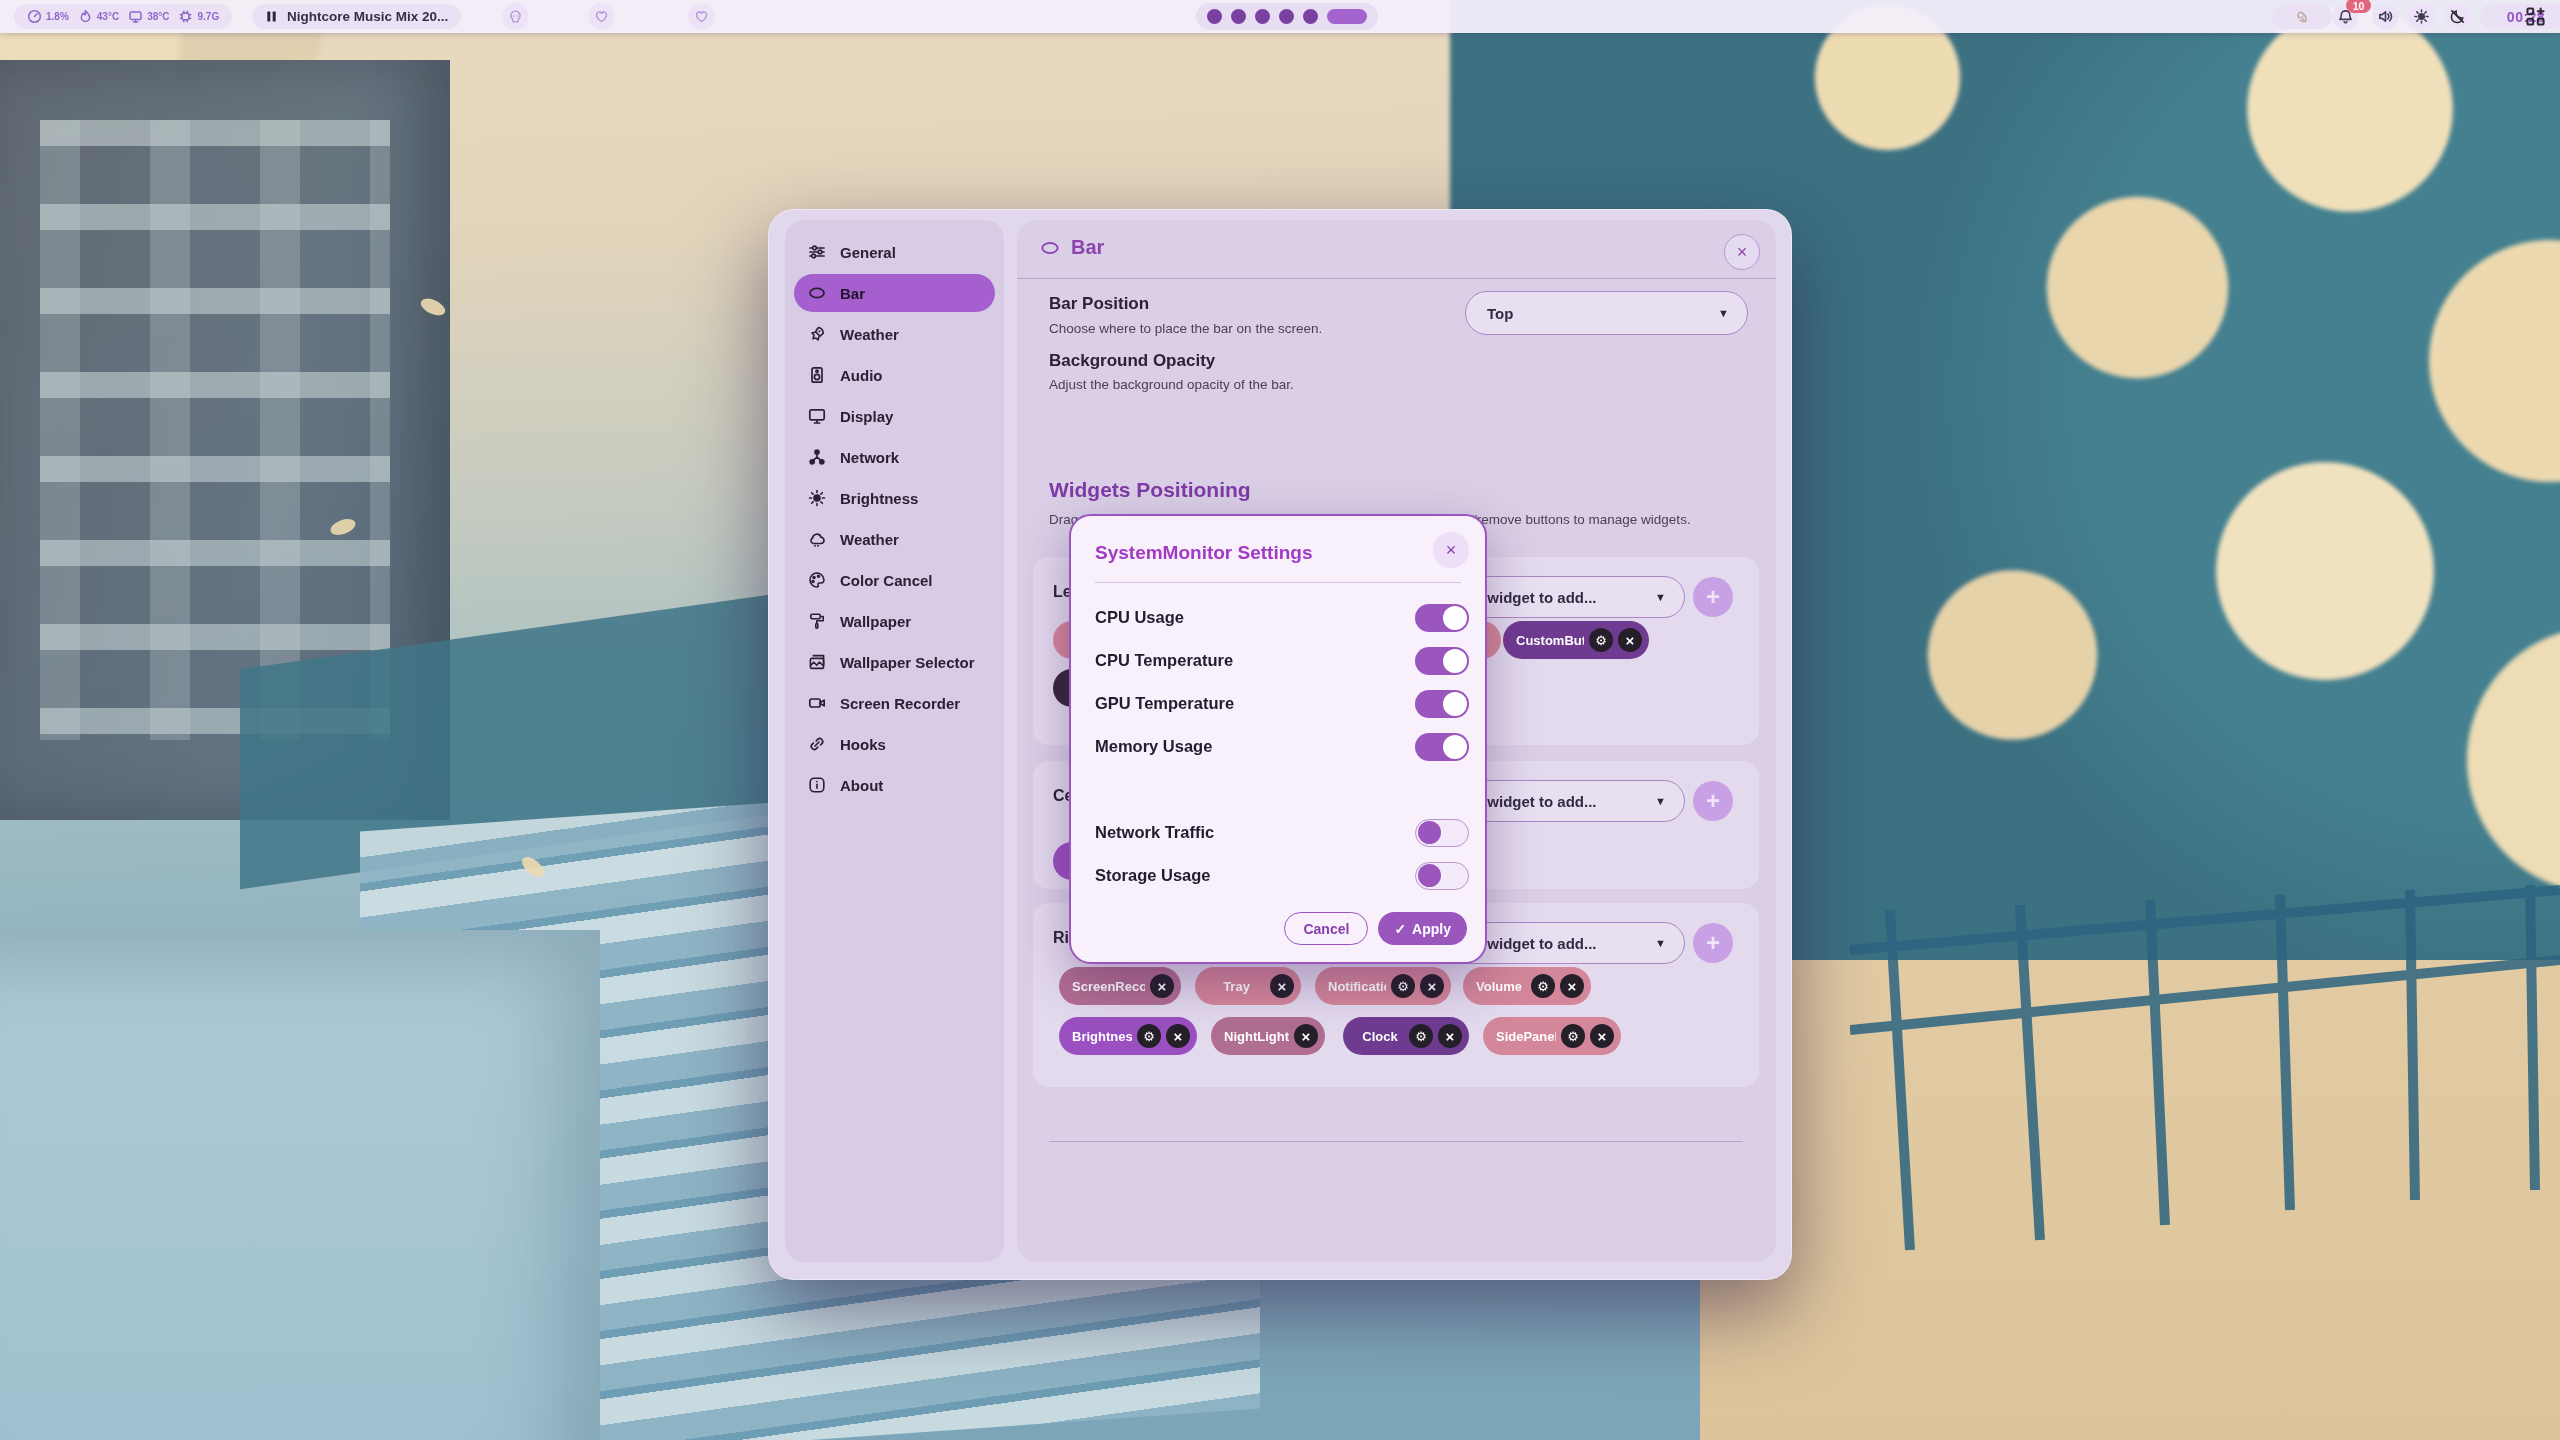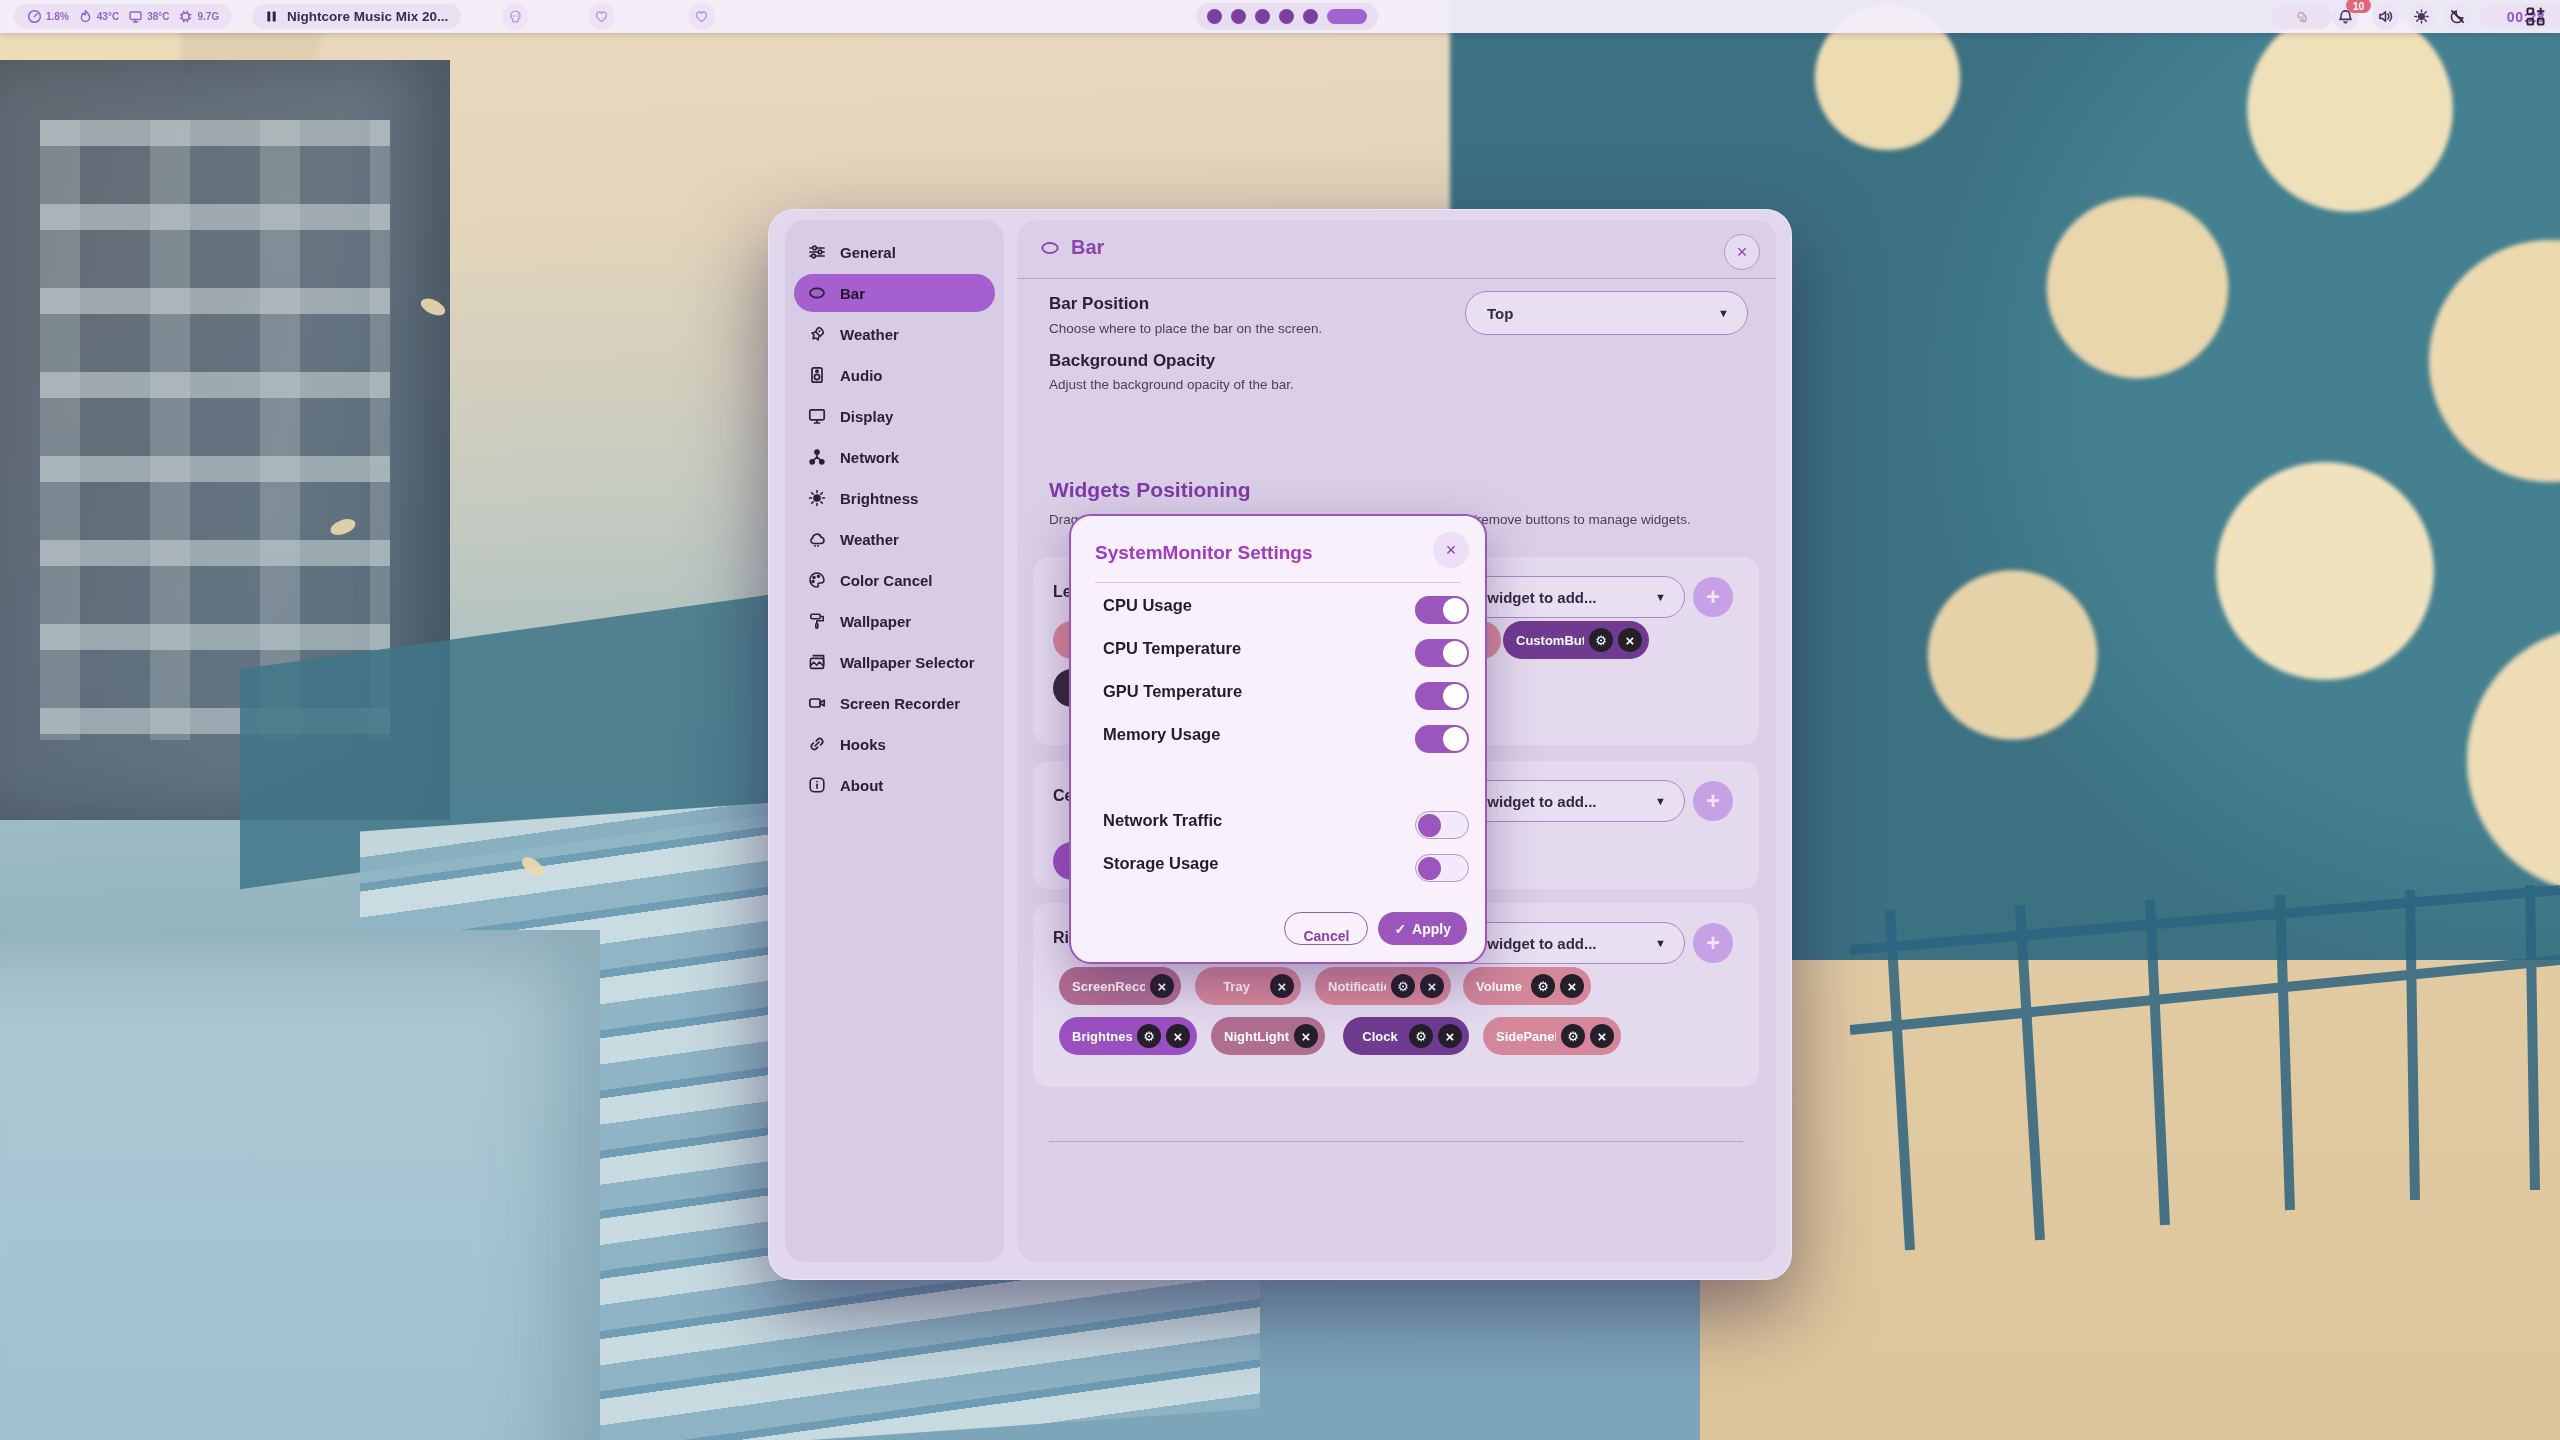--- a/index.html
+++ b/index.html
@@ -104,30 +104,30 @@
   .chip.dark{background:#6f3b91;}
   .chip.deep{background:#332838;}
 
   
   #modal{position:absolute;left:1069px;top:514px;width:418px;height:450px;border-radius:22px;background:#f8f0fb;
     border:2px solid #9a55c0;box-sizing:border-box;box-shadow:0 18px 50px rgba(60,20,90,.35);z-index:60;}
   #mtitle{position:absolute;left:24px;top:26px;color:#a23bc4;font-size:19px;font-weight:bold;}
   #mclose{position:absolute;right:16px;top:16px;width:36px;height:36px;border-radius:50%;background:#ecdff7;
     display:flex;align-items:center;justify-content:center;color:#8a3fae;font-size:18px;}
   #mdiv{position:absolute;left:24px;right:24px;top:66px;height:1px;background:#d5c3e4;}
-  .trow{position:absolute;left:24px;right:16px;height:43px;display:flex;justify-content:space-between;margin-left:8px;}
+  .trow{position:absolute;left:24px;right:16px;height:43px;display:flex;align-items:center;justify-content:space-between;}
   .trow .tlabel{color:#241b30;font-size:16.5px;font-weight:bold;}
   .toggle{position:relative;width:54px;height:28px;border-radius:14px;box-sizing:border-box;}
   .toggle.on{background:#9a56bd;}
   .toggle.on .knob{position:absolute;right:2px;top:2px;width:24px;height:24px;border-radius:50%;background:#fff;}
   .toggle.off{background:#f2eaf8;border:1.5px solid #b894d2;}
   .toggle.off .knob{position:absolute;left:2px;top:1.5px;width:23px;height:23px;border-radius:50%;background:#9a56bd;}
   #mfoot{position:absolute;right:18px;top:396px;display:flex;gap:10px;}
   #cancelbtn{height:33px;border-radius:17px;border:1.5px solid #9a56bd;color:#8a3fae;background:transparent;
-    font-size:14px;font-weight:bold;padding:0 18px;display:flex;align-items:flex-end;font-family:inherit;}
+    font-size:14px;font-weight:bold;padding:0 18px;display:flex;align-items:center;font-family:inherit;}
   #applybtn{height:33px;border-radius:17px;border:none;background:#9a56bd;color:#fff;
     font-size:14px;font-weight:bold;padding:0 16px;display:flex;align-items:center;gap:6px;font-family:inherit;}
 
   svg{display:block;}
 </style>
 </head>
 <body>
 
 <div id="viewport">
 

